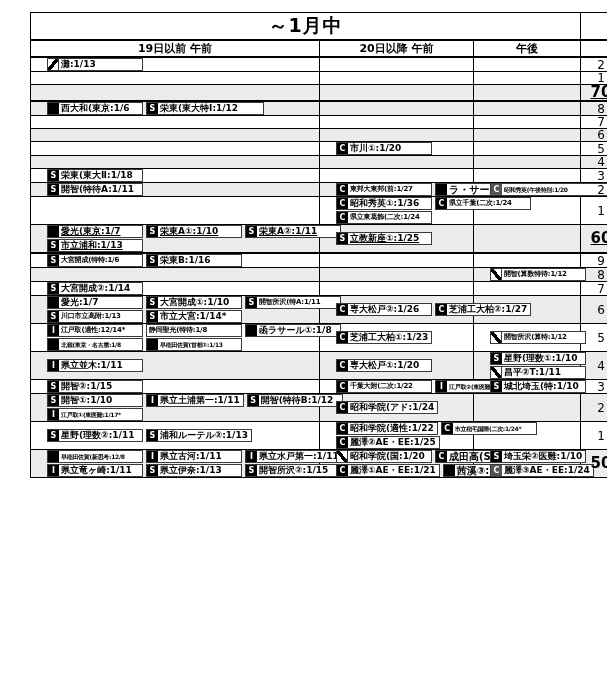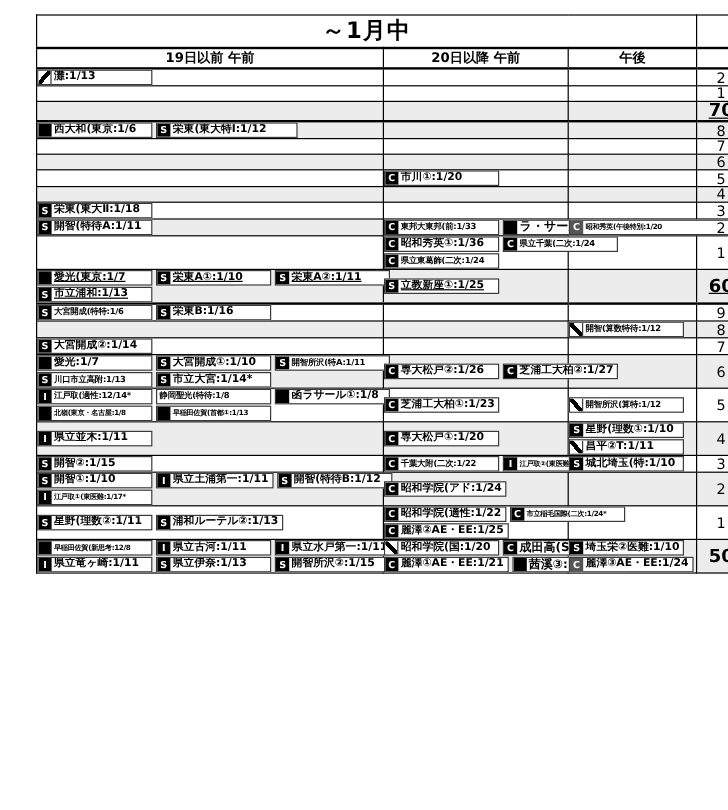--- a/index.html
+++ b/index.html
@@ -74,21 +74,21 @@
     line-height: 1;
   }
   td.num-cell.decade {
     font-size: 15px;
     font-weight: bold;
   }
 
   
   tr.thickline td { border-bottom: 2px solid #000 !important; text-decoration: underline; }
 
-  .cellrows { display: flex; flex-direction: column; gap: 1px; }
+  .cellrows { display: flex; flex-direction: column; gap: 1px; padding-left: 16px; }
   .cellrow  { display: flex; flex-direction: row; gap: 3px; min-height: 12px; }
 
   
   .chip {
     display: inline-flex;
     align-items: stretch;
     border: 1px solid #3a3a3a;
     background: #fff;
     height: 13px;
     overflow: hidden;
@@ -276,21 +276,21 @@
                   <span class="chip-label">開智(特待A:1/11</span>
                 </div>
               </div>
             </div>
           </td>
           <td class="col-cell">
             <div class="cellrows">
               <div class="cellrow">
                 <div class="chip w-sm small">
                   <span class="badge">C</span>
-                  <span class="chip-label">東邦大東邦(前:1/33</span>
+                  <span class="chip-label">東邦大東邦(前:1/27</span>
                 </div>
                 <div class="chip w-sm big">
                   <span class="badge solid"></span>
                   <span class="chip-label">ラ・サール:1/27</span>
                 </div>
               </div>
             </div>
           </td>
           <td class="col-cell">
             <div class="cellrows">

